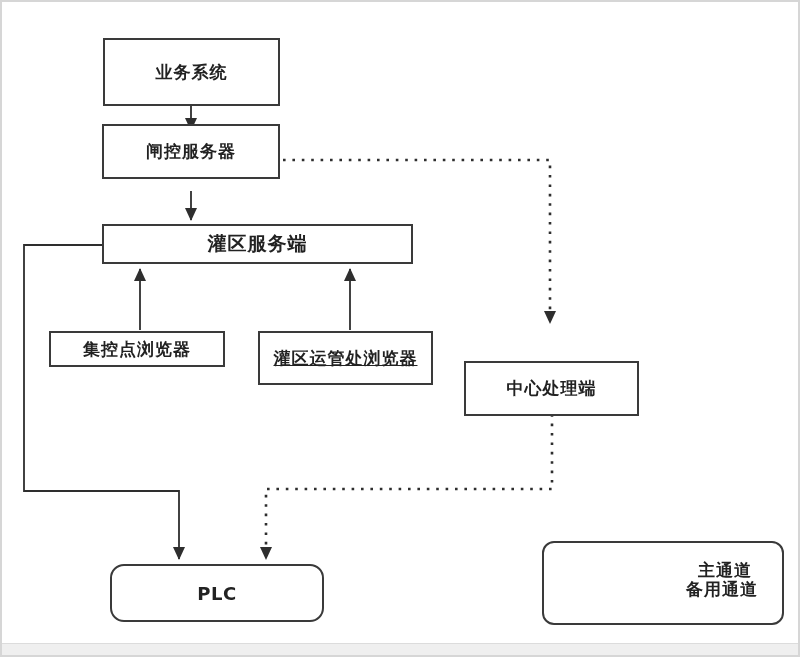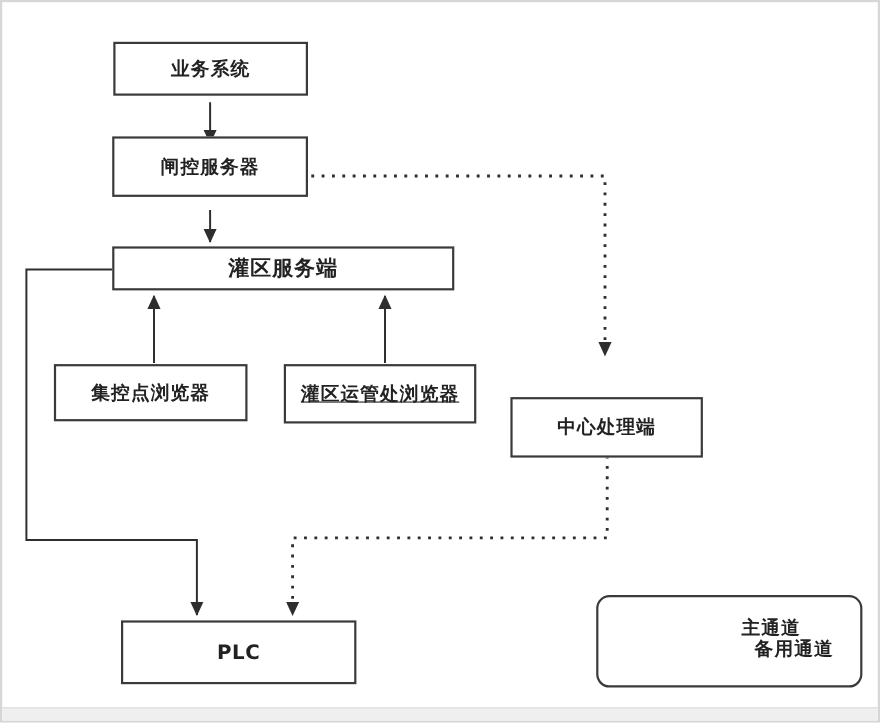--- a/index.html
+++ b/index.html
@@ -41,45 +41,45 @@
     color: #222222;
     font-size: 17px;
     font-weight: 600;
     letter-spacing: 1px;
     white-space: nowrap;
   }
   .node.emph {
     font-size: 19px;
     font-weight: 700;
   }
-  #node-business   { left: 101px; top: 36px;  width: 177px; height: 49px; }
+  #node-business   { left: 101px; top: 36px;  width: 177px; height: 68px; }
   #node-gate       { left: 100px; top: 122px; width: 178px; height: 55px; }
   #node-irrigation { left: 100px; top: 222px; width: 311px; height: 40px; text-align: center; }
-  #node-cpoint     { left: 47px;  top: 329px; width: 176px; height: 52px; }
+  #node-cpoint     { left: 47px;  top: 329px; width: 176px; height: 36px; }
   #node-ops        { left: 256px; top: 329px; width: 175px; height: 54px; text-decoration: underline; }
   #node-central    { left: 462px; top: 327px; width: 175px; height: 55px; margin-top: 32px; }
-  #node-plc        { left: 108px; top: 562px; width: 214px; height: 58px; font-size: 18px; letter-spacing: 0.5px; }
+  #node-plc        { left: 108px; top: 562px; width: 214px; height: 58px; font-size: 18px; letter-spacing: 0.5px; border-radius: 14px; }
   .legend {
     position: absolute;
     left: 540px; top: 539px;
     width: 242px; height: 84px;
     box-sizing: border-box;
     border: 2px solid #3a3a3a;
     border-radius: 12px;
     background: #ffffff;
   }
   .legend-label {
     position: absolute;
     color: #222222;
     font-size: 17px;
     font-weight: 600;
     letter-spacing: 1px;
     white-space: nowrap;
   }
-  #legend-label-main   { left: 672px; top: 557px; }
+  #legend-label-main   { left: 696px; top: 557px; }
   #legend-label-backup { left: 684px; top: 576px; }
 </style>
 </head>
 <body>
 
 <div class="canvas">
 
   <svg class="wires" viewBox="0 0 800 657">
     <defs>
       <marker id="arrow" markerUnits="userSpaceOnUse" markerWidth="16" markerHeight="14" refX="12" refY="6" orient="auto">

